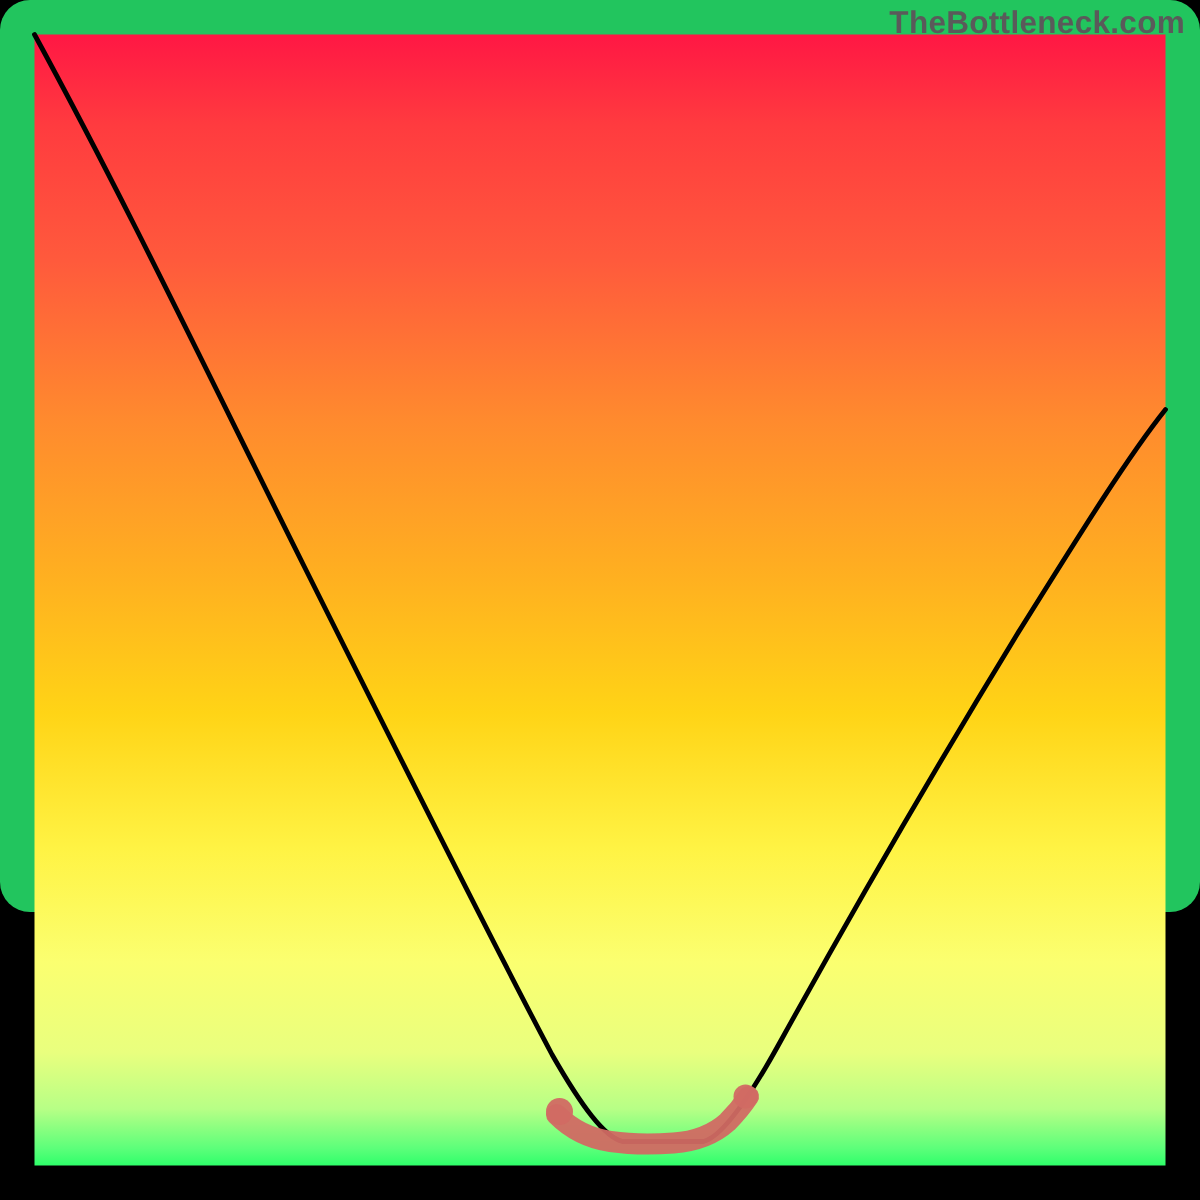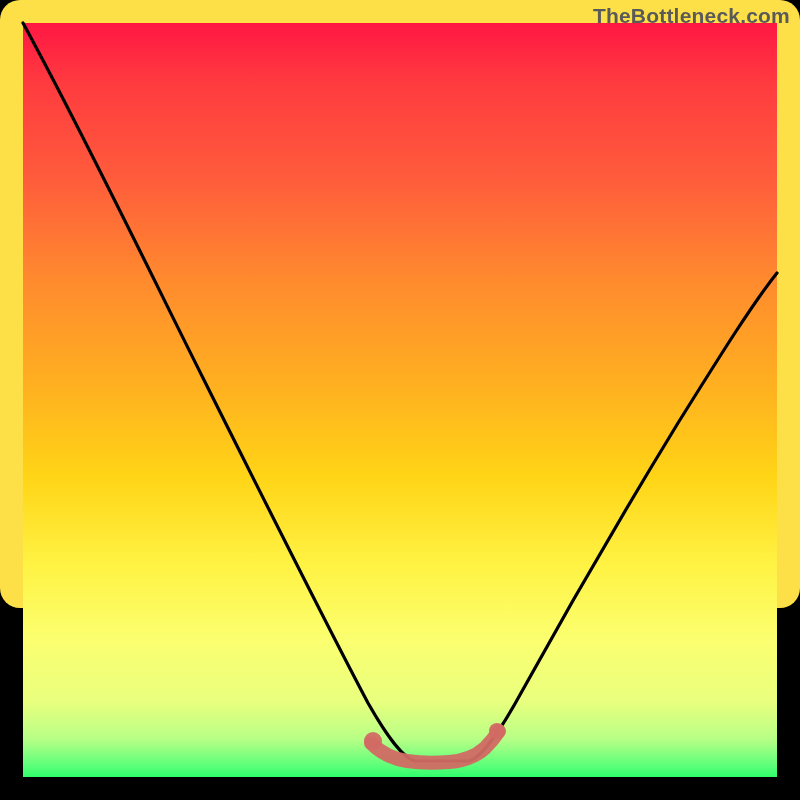--- a/index.html
+++ b/index.html
@@ -8,21 +8,21 @@
     width: 800px;
     height: 800px;
     background: #000;
     overflow: hidden;
     font-family: Arial, Helvetica, sans-serif;
   }
   .frame {
     position: relative;
     width: 800px;
     height: 608px;
-    background: #fde047;
+    background: #22c55e;
     border-radius: 20px;
   }
   .plot {
     position: absolute;
     left: 23px;
     top: 23px;
     width: 754px;
     height: 754px;
     
     background: linear-gradient(

